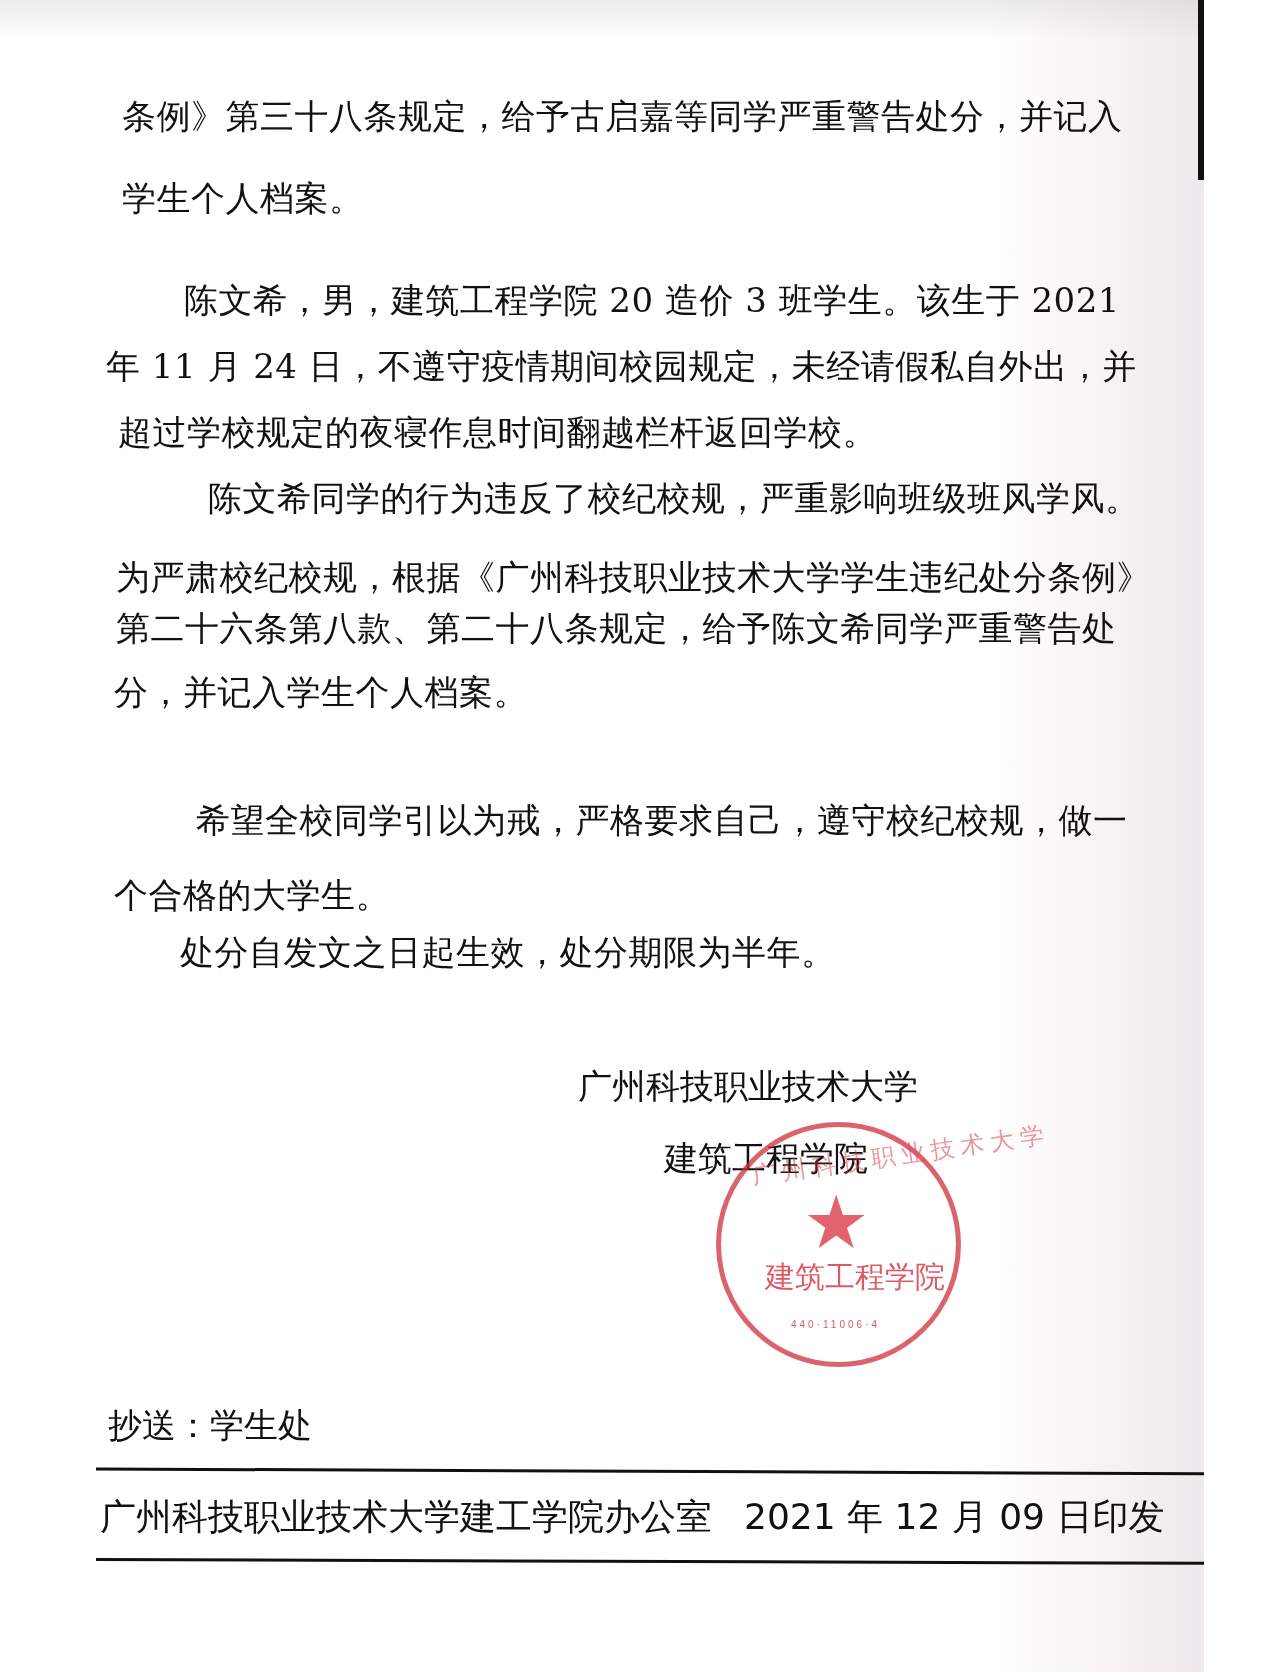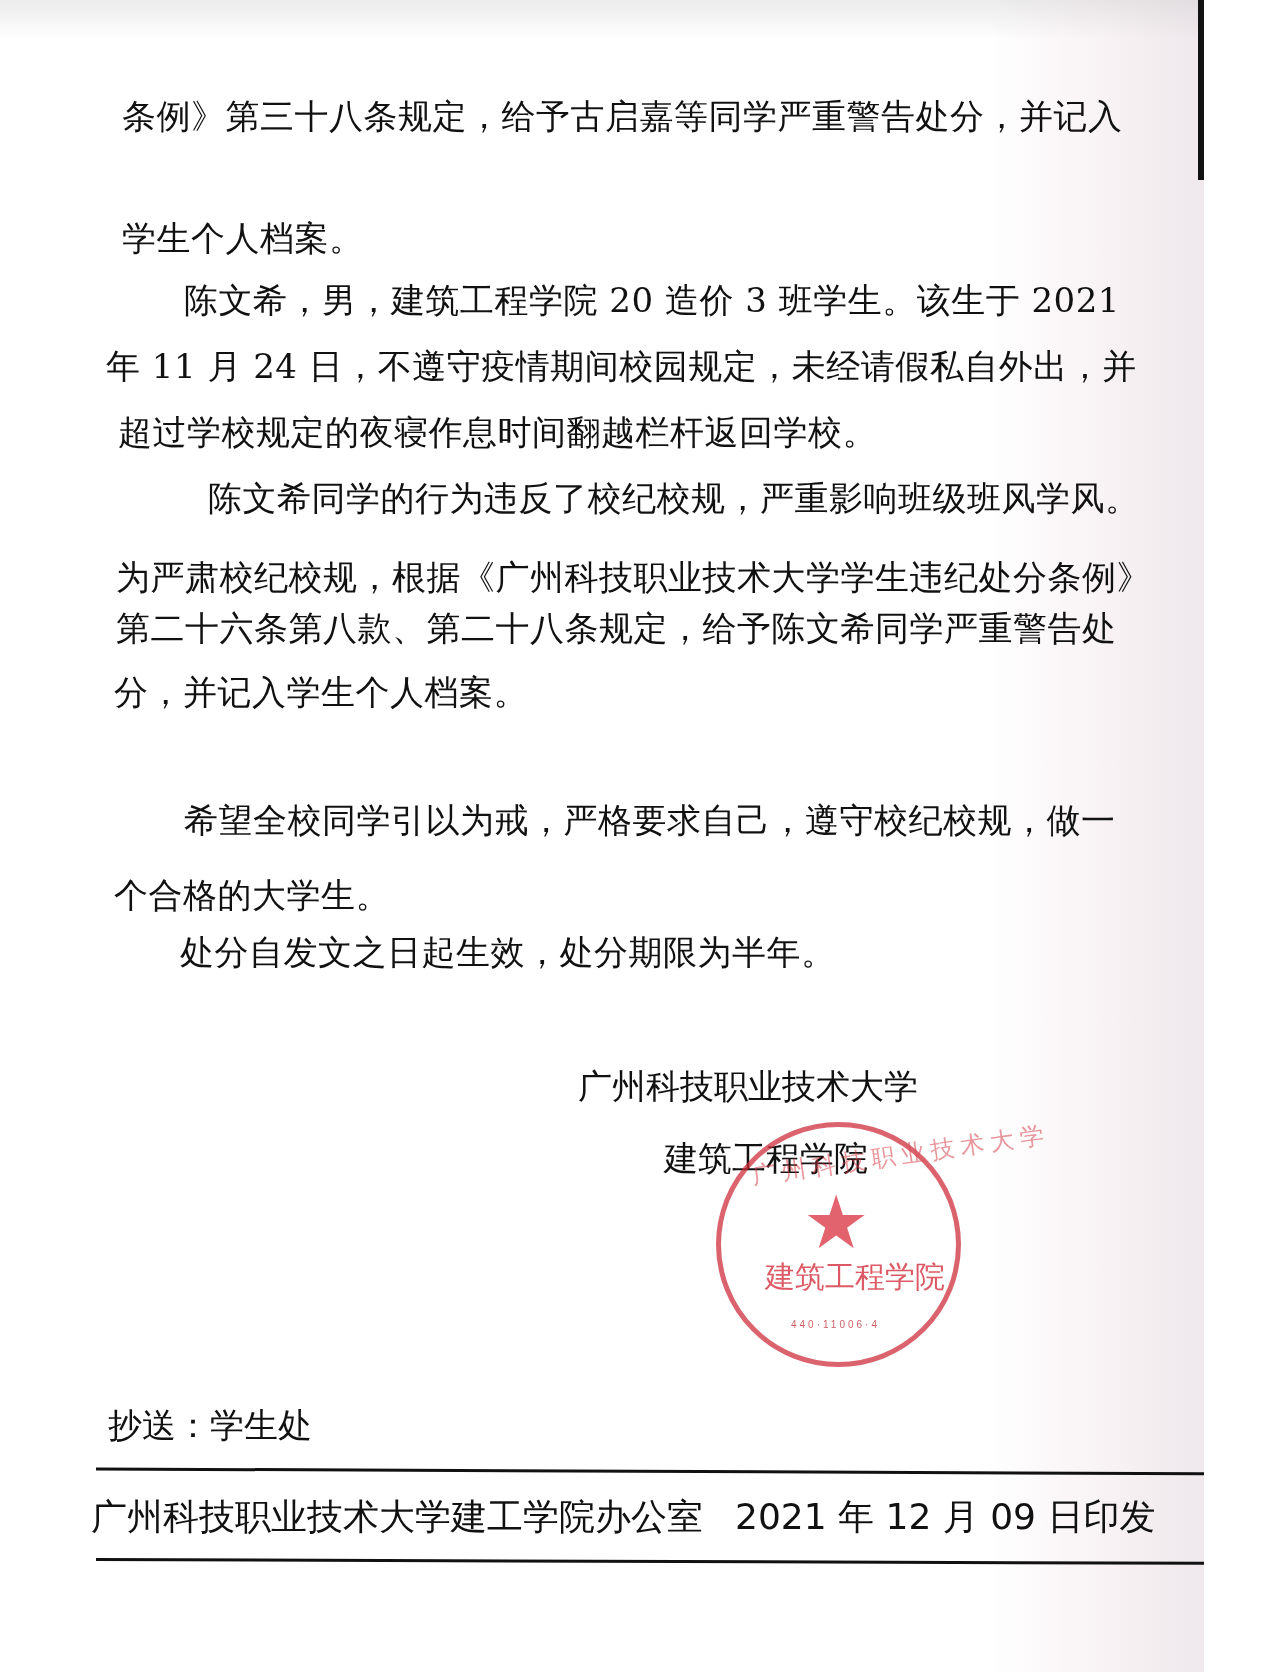--- a/index.html
+++ b/index.html
@@ -105,48 +105,48 @@
       position: absolute;
       left: 108px;
       top: 1405px;
       font-size: 34px;
       line-height: 40px;
       white-space: nowrap;
       font-family: "DejaVu Sans", "Liberation Sans", sans-serif;
     }
     .footer-issuer {
       position: absolute;
-      left: 91px;
+      left: 100px;
       top: 1496px;
       font-size: 36px;
       line-height: 42px;
       white-space: nowrap;
       font-family: "DejaVu Sans", "Liberation Sans", sans-serif;
     }
     .footer-issuer .gap { display: inline-block; width: 32px; }
   </style>
 </head>
 <body>
 
 <div class="page">
   <div class="right-edge"></div>
 
   <div class="line" style="left:122px; top:96px;">条例》第三十八条规定，给予古启嘉等同学严重警告处分，并记入</div>
-  <div class="line" style="left:122px; top:178px;margin-top:40px;">学生个人档案。</div>
+  <div class="line" style="left:122px; top:178px;">学生个人档案。</div>
 
   <div class="line" style="left:184px; top:280px;">陈文希，男，建筑工程学院 20 造价 3 班学生。该生于 2021</div>
   <div class="line" style="left:106px; top:346px;">年 11 月 24 日，不遵守疫情期间校园规定，未经请假私自外出，并</div>
   <div class="line" style="left:118px; top:412px;">超过学校规定的夜寝作息时间翻越栏杆返回学校。</div>
 
   <div class="line" style="left:180px; top:478px;margin-left:28px;">陈文希同学的行为违反了校纪校规，严重影响班级班风学风。</div>
   <div class="line" style="left:116px; top:557px;">为严肃校纪校规，根据《广州科技职业技术大学学生违纪处分条例》</div>
   <div class="line" style="left:116px; top:608px;">第二十六条第八款、第二十八条规定，给予陈文希同学严重警告处</div>
   <div class="line" style="left:114px; top:672px;">分，并记入学生个人档案。</div>
 
-  <div class="line" style="left:184px; top:800px;">希望全校同学引以为戒，严格要求自己，遵守校纪校规，做一</div>
+  <div class="line" style="left:196px; top:800px;">希望全校同学引以为戒，严格要求自己，遵守校纪校规，做一</div>
   <div class="line" style="left:114px; top:866px;margin-top:9px;">个合格的大学生。</div>
 
   <div class="line" style="left:180px; top:932px;">处分自发文之日起生效，处分期限为半年。</div>
 
   <div class="sig" style="left:578px; top:1066px;">广州科技职业技术大学</div>
   <div class="sig" style="left:664px; top:1138px;">建筑工程学院</div>
 
   <div class="stamp">
     <div class="stamp-arc">广州科技职业技术大学</div>
     <div class="stamp-star">★</div>

